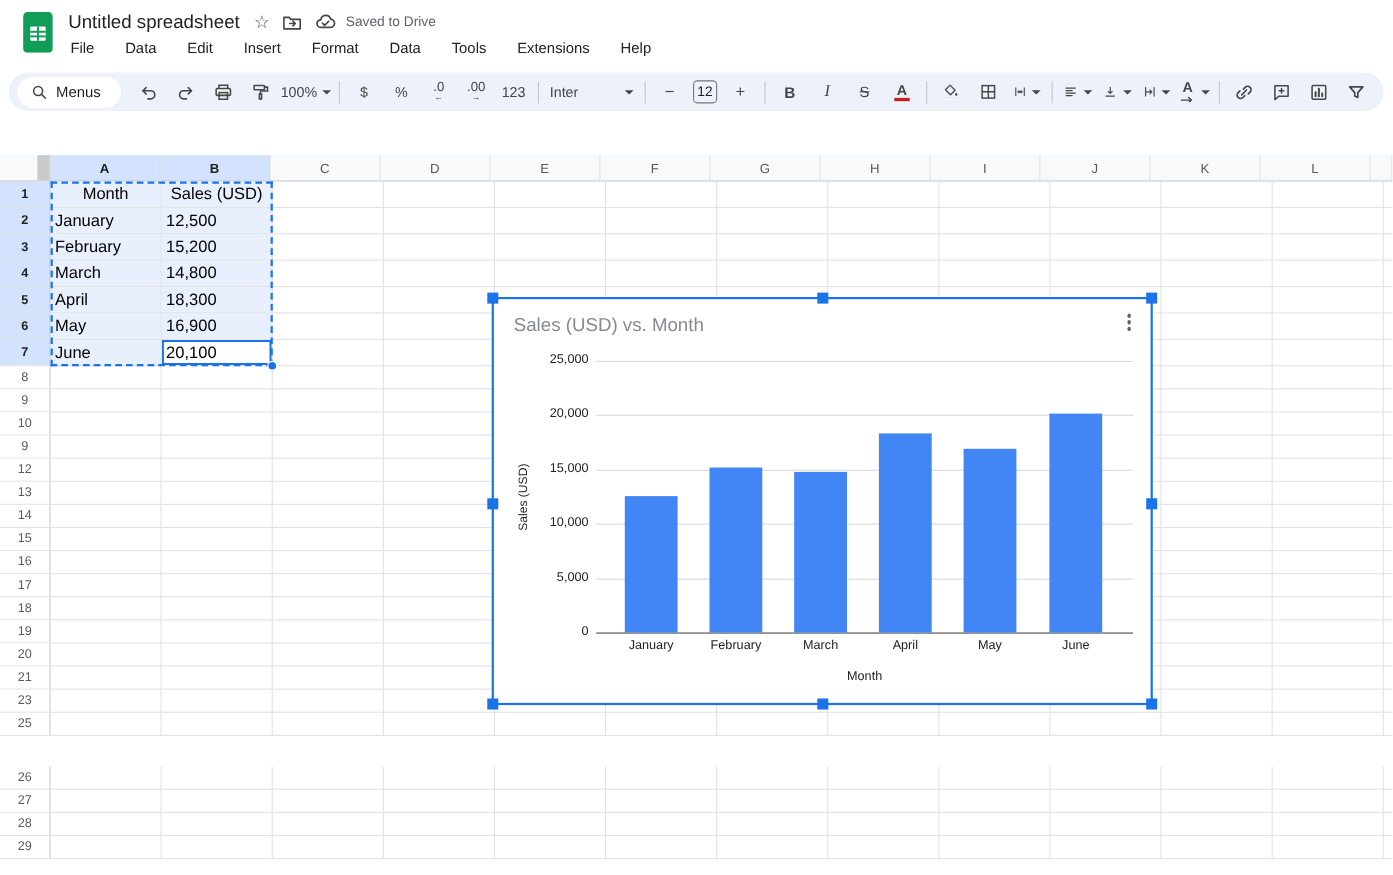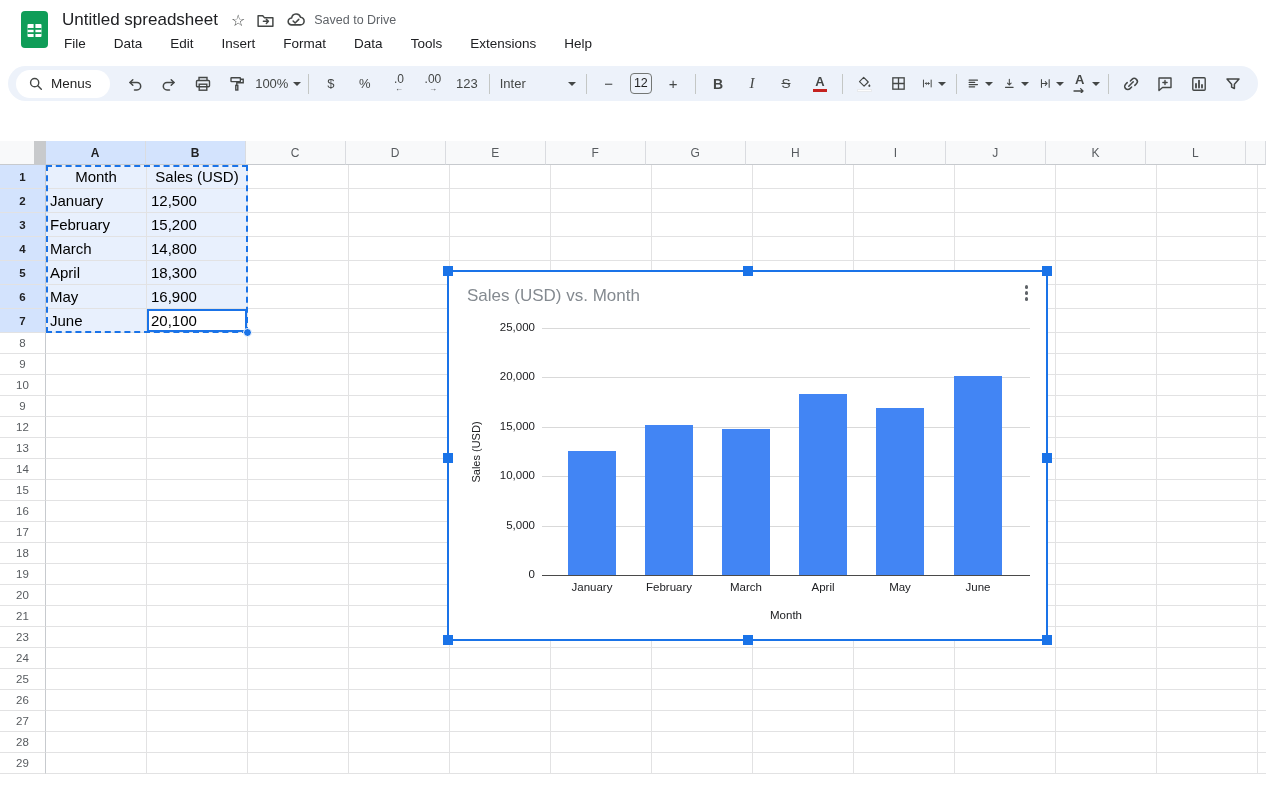--- a/index.html
+++ b/index.html
@@ -667,52 +667,36 @@
           <div class="cell"></div>
           <div class="cell"></div>
           <div class="cell"></div>
           <div class="cell"></div>
           <div class="cell"></div>
           <div class="cell"></div>
           <div class="cell"></div>
           <div class="cell" style="flex: 0 0 20px; width: 20px;"></div>
         </div>
         <div class="grid-row" style="height: 21px;">
-          <div class="row-h">24</div>
-          <div class="cell"></div>
-          <div class="cell"></div>
-          <div class="cell"></div>
-          <div class="cell"></div>
-          <div class="cell"></div>
-          <div class="cell"></div>
-          <div class="cell"></div>
-          <div class="cell"></div>
-          <div class="cell"></div>
-          <div class="cell"></div>
-          <div class="cell"></div>
-          <div class="cell"></div>
-          <div class="cell" style="flex: 0 0 20px; width: 20px;"></div>
-        </div>
-        <div class="grid-row" style="height: 21px;">
           <div class="row-h">25</div>
           <div class="cell"></div>
           <div class="cell"></div>
           <div class="cell"></div>
           <div class="cell"></div>
           <div class="cell"></div>
           <div class="cell"></div>
           <div class="cell"></div>
           <div class="cell"></div>
           <div class="cell"></div>
           <div class="cell"></div>
           <div class="cell"></div>
           <div class="cell"></div>
           <div class="cell" style="flex: 0 0 20px; width: 20px;"></div>
         </div>
-        <div class="grid-row" style="height: 21px;">
+        <div class="grid-row" style="height: 21px; margin-top: 28px;">
           <div class="row-h">26</div>
           <div class="cell"></div>
           <div class="cell"></div>
           <div class="cell"></div>
           <div class="cell"></div>
           <div class="cell"></div>
           <div class="cell"></div>
           <div class="cell"></div>
           <div class="cell"></div>
           <div class="cell"></div>

